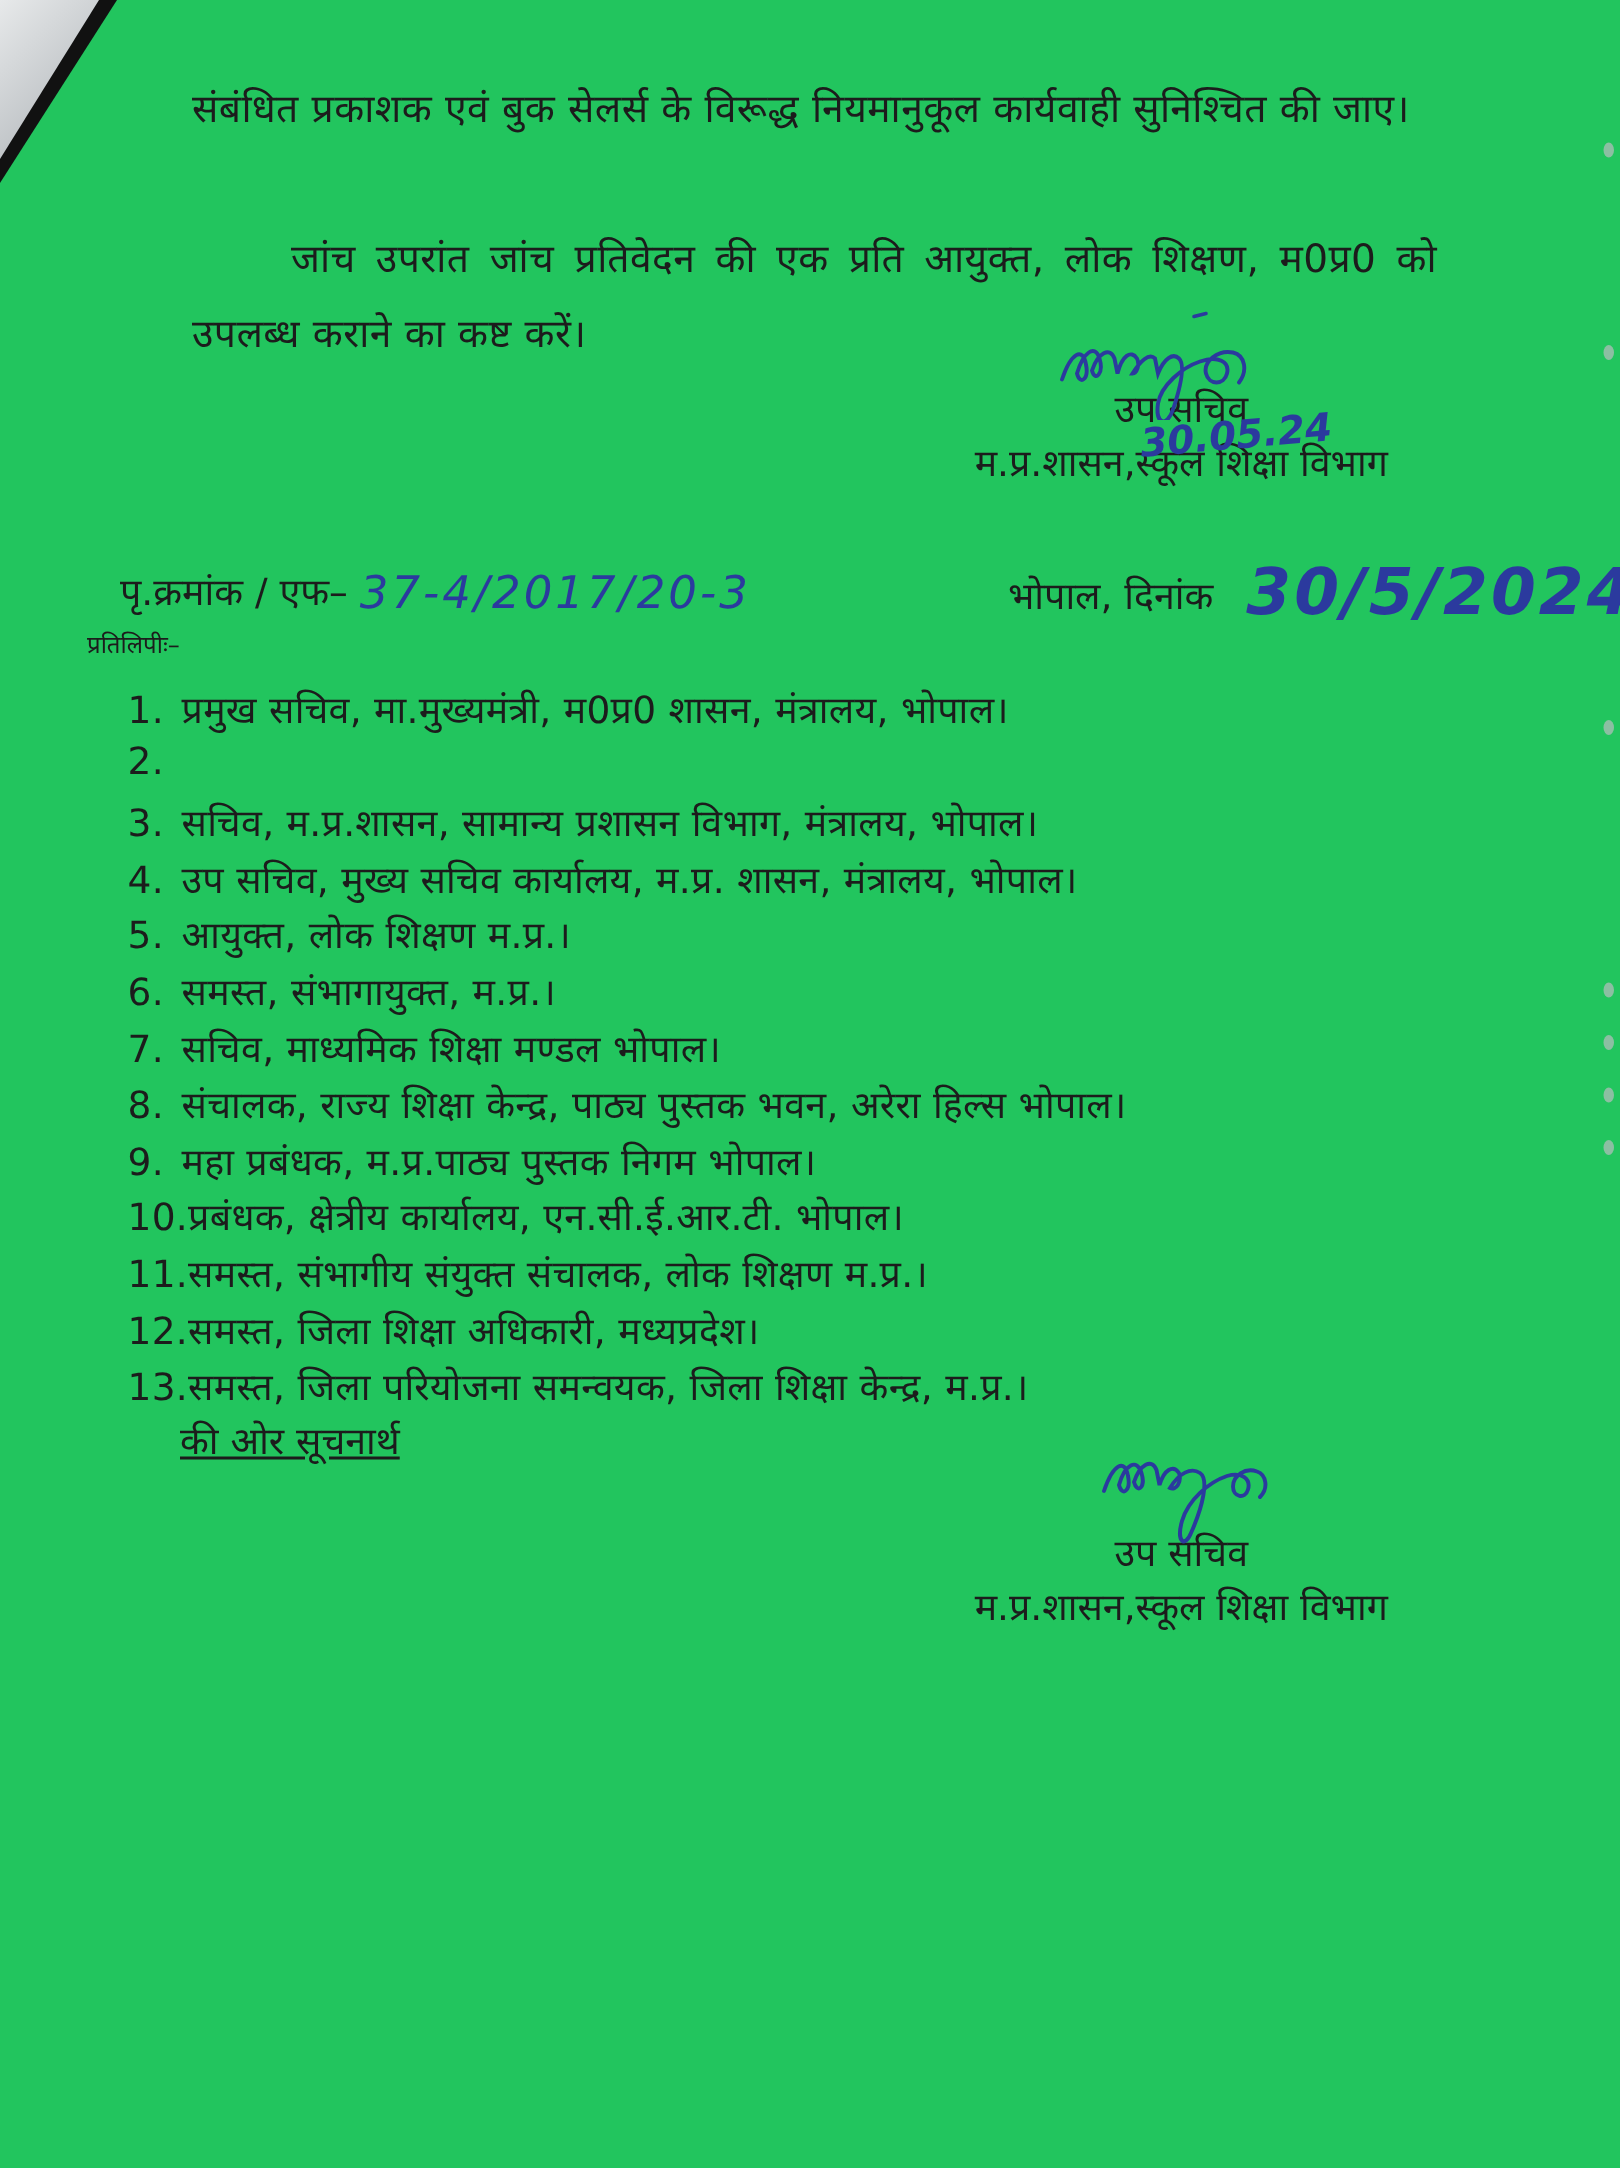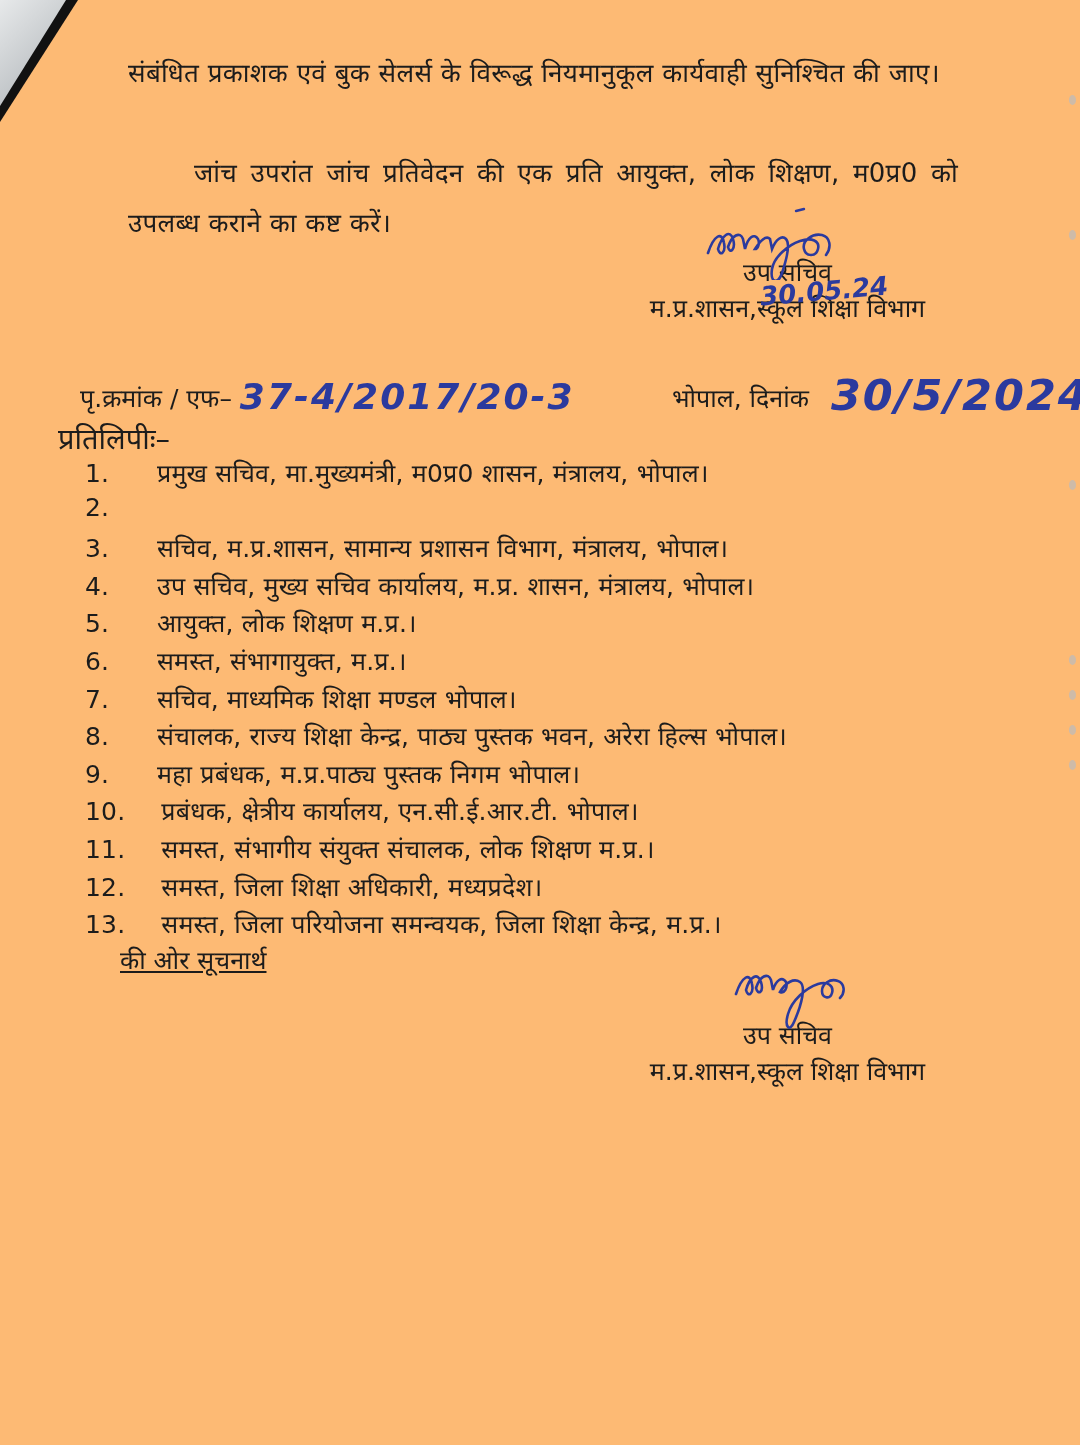--- a/index.html
+++ b/index.html
@@ -6,21 +6,21 @@
     margin: 0;
     padding: 0;
     background: #e8e8e8;
     font-family: "DejaVu Sans", sans-serif;
   }
   .page {
     position: relative;
     width: 1080px;
     height: 1445px;
     margin: 0 auto;
-    background: #fdba74;
+    background: #22c55e;
     overflow: hidden;
     color: #1c1c1c;
   }
   
   .corner-fold-black {
     position: absolute; top: 0; left: 0;
     width: 80px; height: 125px;
     background: #111;
     clip-path: polygon(0 0, 78px 0, 0 122px);
   }
@@ -79,48 +79,48 @@
     vertical-align: -3px;
   }
   .ref-line {
     position: absolute;
     top: 376px;
     left: 80px;
     font-size: 25px;
     white-space: nowrap;
   }
   .ref-hand {
-    font-size: 36px;
-    font-weight: bold;
+    font-size: 30px;
+    font-weight: normal;
     letter-spacing: 2px;
     vertical-align: -2px;
   }
   .copy-heading {
     position: absolute;
     top: 418px;
     left: 58px;
-    font-size: 29px;
+    font-size: 16px;
   }
   .copy-list {
     position: absolute;
     top: 455px;
     left: 85px;
     width: 900px;
   }
   .copy-row {
     display: flex;
     align-items: baseline;
     height: 37.6px;
     font-size: 25px;
     letter-spacing: 0.2px;
   }
   .copy-no {
     flex: 0 0 36px;
   }
-  .copy-text { white-space: nowrap; margin-left: 36px; }
+  .copy-text { white-space: nowrap; }
   .closing-line {
     position: absolute;
     top: 942px;
     left: 120px;
     font-size: 25px;
     text-decoration: underline;
   }
   .sig-block-bottom {
     position: absolute;
     top: 1018px;

